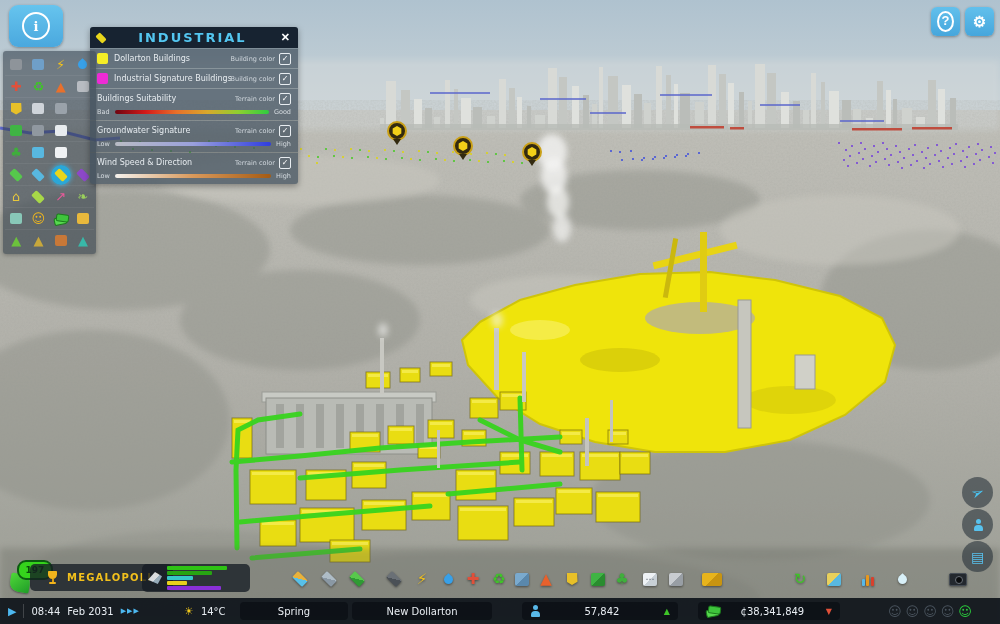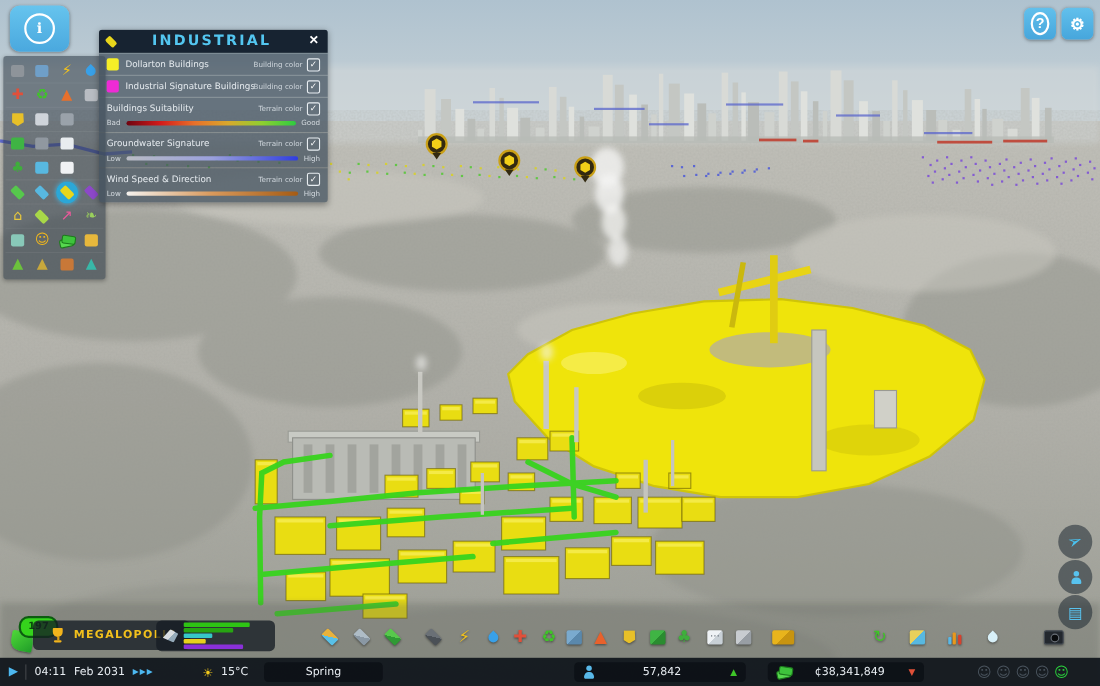--- a/index.html
+++ b/index.html
@@ -823,30 +823,33 @@
         <span class="icon-camera">
           <i></i>
         </span>
       </div>
     </div>
 
   <div id="statusbar">
     <div class="sb-group" id="g-time">
       <button id="play-btn">▶</button>
       <span class="sep"></span>
-      <span>04:11</span>
+      <span>08:44</span>
       <span>Feb 2031</span>
       <span id="speed">▶▶▶</span>
     </div>
     <div class="sb-group" id="g-weather">
       <span id="sun">☀</span>
-      <span>15°C</span>
+      <span>14°C</span>
     </div>
     <div class="sb-group sb-pill" id="season-pill">
       <span>Spring</span>
+    </div>
+    <div class="sb-group sb-pill" id="city-pill">
+      <span>New Dollarton</span>
     </div>
     <div class="sb-group sb-pill" id="pop-pill">
       <span class="icon-person" style="color:#58b8e8">
           <span class="head"></span>
           <span class="body"></span>
         </span>
       <span>57,842</span>
       <span class="up">▲</span>
     </div>
     <div class="sb-group sb-pill" id="money-pill">

